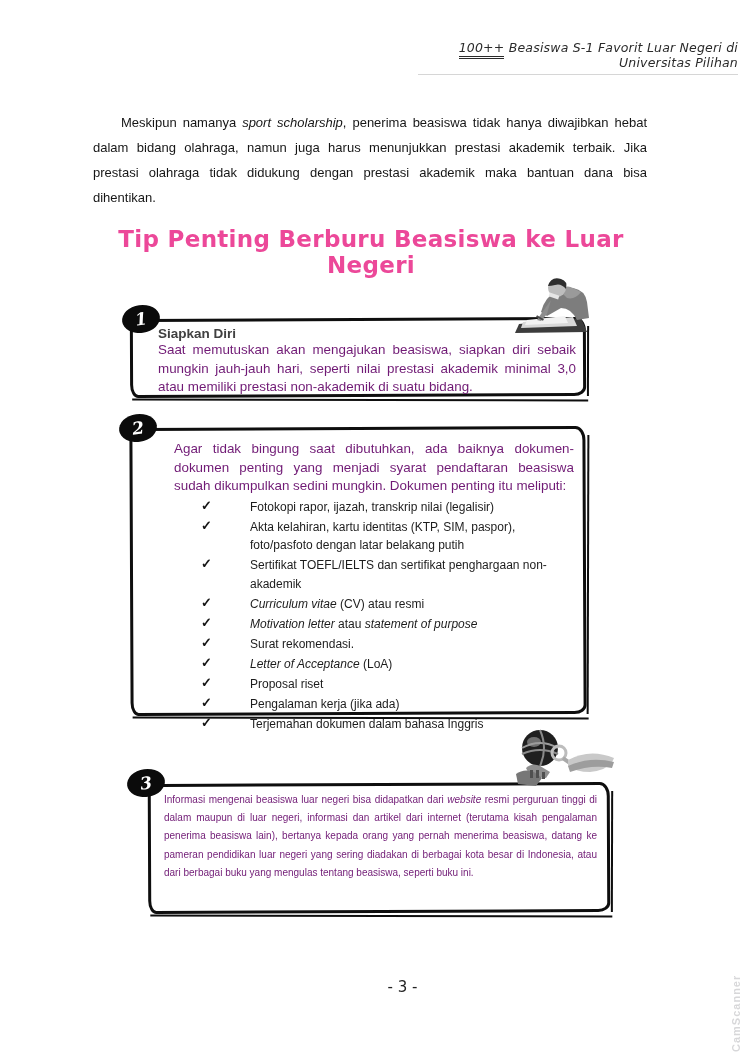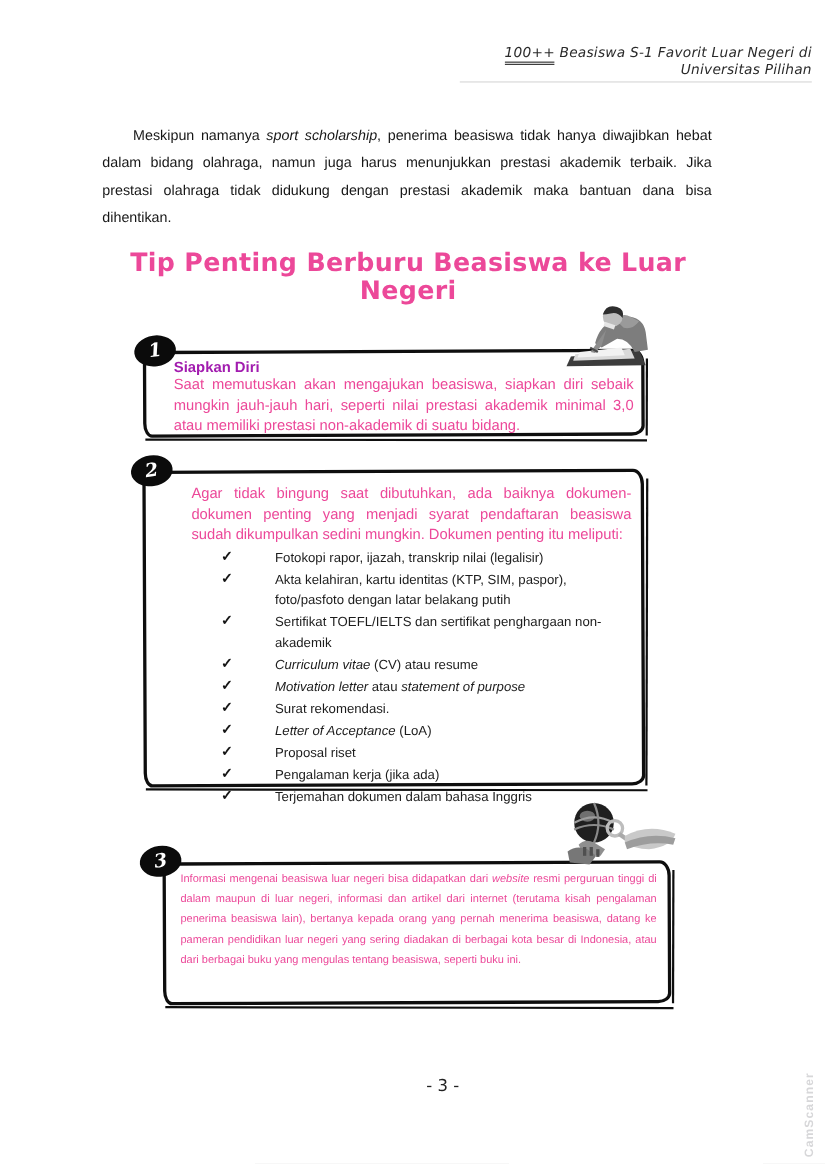--- a/index.html
+++ b/index.html
@@ -51,22 +51,22 @@
     content:""; position:absolute; top:6px; bottom:-3px; right:-6px;
     border-right:2.4px solid #0e0e0e; transform:rotate(0.4deg);
   }
   .badge {
     position:absolute; width:38px; height:28px; background:#0b0b0b;
     border-radius:50%; display:flex; align-items:center; justify-content:center;
     color:#ffffff; font-family:"DejaVu Serif", serif; font-style:italic;
     font-weight:bold; font-size:17px; transform:rotate(-8deg); z-index:3;
   }
   .tip-content { position:relative; z-index:1; }
-  .tip-title { font-size:13.5px; font-weight:bold; color:#a21caf; }
-  .tip-body  { font-size:13.4px; line-height:18.6px; text-align:justify; color:#ec4899; }
+  .tip-title { font-size:13.5px; font-weight:bold; color:#404040; }
+  .tip-body  { font-size:13.4px; line-height:18.6px; text-align:justify; color:#701a75; }
 
   #tip1 { left:130px; top:318px; width:456px; height:79px; }
   #tip1 .tip-content { padding:8px 10px 0 28px; }
   #badge1 { left:-8px; top:-13px; }
 
   #tip2 { left:130px; top:427px; width:456px; height:288px; }
   #tip2 .tip-content { padding:13px 12px 0 44px; }
   #badge2 { left:-11px; top:-13px; }
 
   .checklist { list-style:none; margin-top:2px; }
@@ -153,21 +153,21 @@
           <li>
             <span class="check">✓</span>
             <span class="li-text"><span>Akta kelahiran, kartu identitas (KTP, SIM, paspor), foto/pasfoto dengan latar belakang putih</span></span>
           </li>
           <li>
             <span class="check">✓</span>
             <span class="li-text"><span>Sertifikat TOEFL/IELTS dan sertifikat penghargaan non-akademik</span></span>
           </li>
           <li>
             <span class="check">✓</span>
-            <span class="li-text"><i>Curriculum vitae</i><span> (CV) atau resume</span></span>
+            <span class="li-text"><i>Curriculum vitae</i><span> (CV) atau resmi</span></span>
           </li>
           <li>
             <span class="check">✓</span>
             <span class="li-text"><i>Motivation letter</i><span> atau </span><i>statement of purpose</i></span>
           </li>
           <li>
             <span class="check">✓</span>
             <span class="li-text"><span>Surat rekomendasi.</span></span>
           </li>
           <li>

